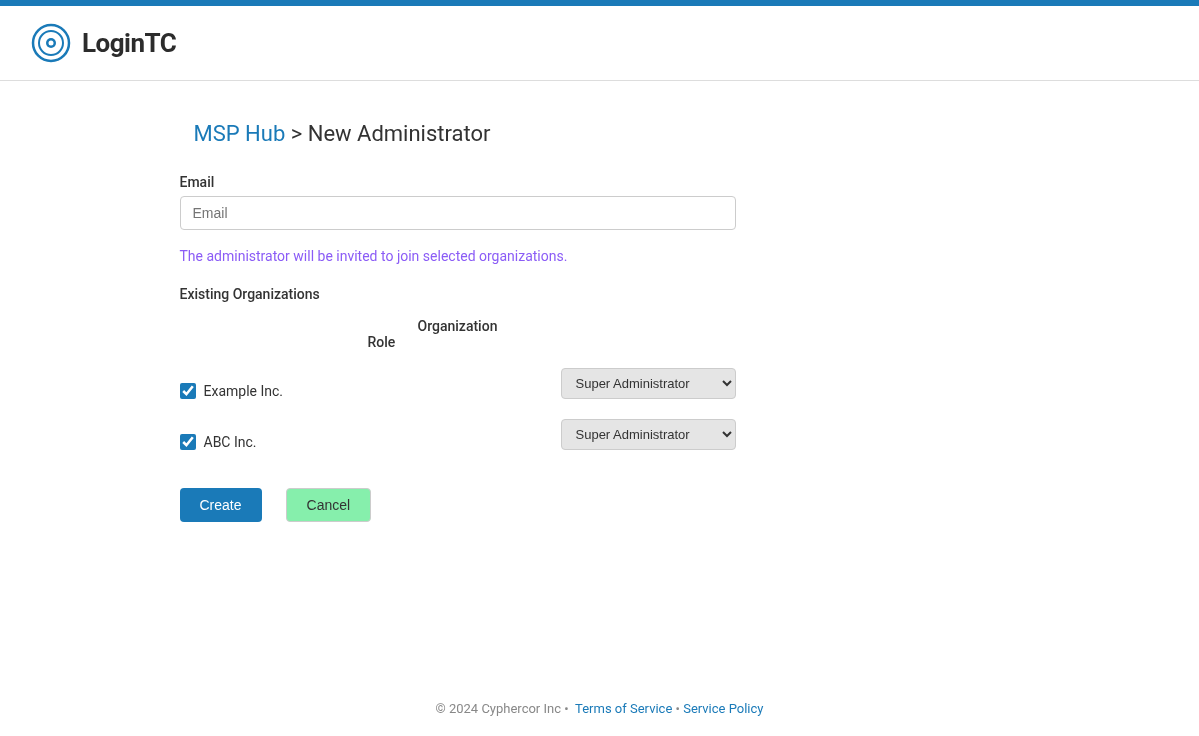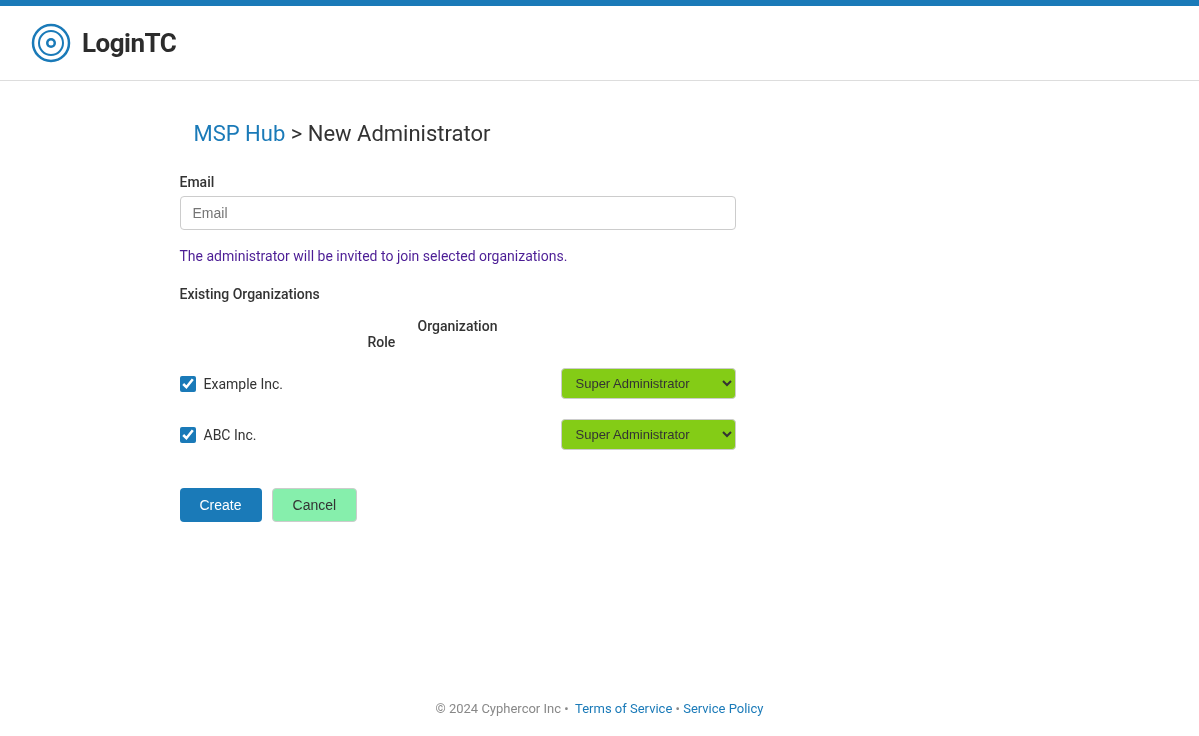--- a/index.html
+++ b/index.html
@@ -93,21 +93,21 @@
       padding: 8px 12px;
       border: 1px solid #ccc;
       border-radius: 4px;
       font-size: 14px;
       color: #555;
       outline: none;
     }
 
     .helper-text {
       font-size: 14px;
-      color: #4c1d95;
+      color: #8b5cf6;
       margin-bottom: 22px;
     }
 
     .section-title {
       font-size: 14px;
       font-weight: 500;
       margin-bottom: 16px;
       color: #333;
     }
 
@@ -133,21 +133,21 @@
 
     .org-header-role {
       width: 180px;
       font-size: 14px;
       font-weight: 500;
       color: #333;
     }
 
     .org-row {
       display: flex;
-      align-items: center;
+      align-items: flex-end;
       padding: 10px 0;
     }
 
     .org-check-label {
       flex: 1;
       display: flex;
       align-items: center;
       gap: 8px;
       font-size: 14px;
       color: #333;
@@ -160,28 +160,28 @@
       cursor: pointer;
     }
 
     .role-select {
       width: 175px;
       padding: 6px 10px;
       border: 1px solid #ccc;
       border-radius: 4px;
       font-size: 13px;
       color: #333;
-      background: #84cc16;
+      background: #e5e5e5;
       cursor: pointer;
     }
 
     
     .button-group {
       display: flex;
-      gap: 10px;
+      gap: 24px;
       margin-top: 8px;
     }
 
     .btn-primary {
       background: #1a7ab8;
       color: #fff;
       border: none;
       padding: 8px 20px;
       border-radius: 4px;
       font-size: 14px;

